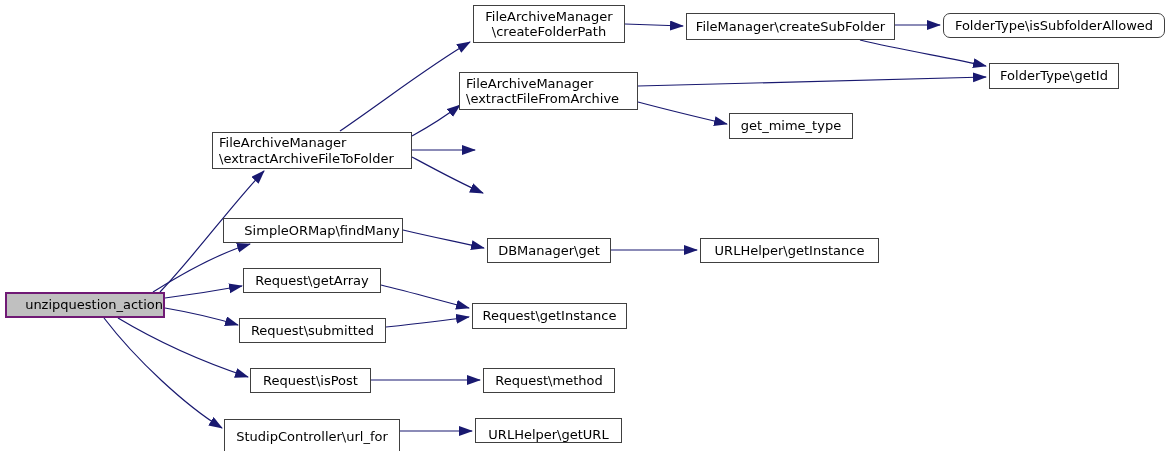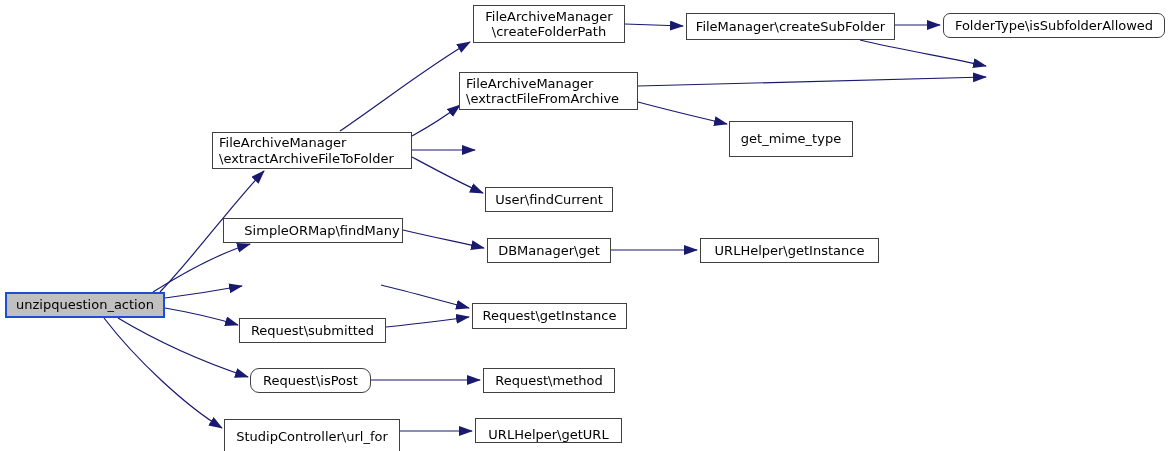--- a/index.html
+++ b/index.html
@@ -18,21 +18,22 @@
     background:#ffffff;
     border:1.4px solid var(--node-border,#404040);
     color:#000;
     font-size:13px;line-height:15.5px;
     display:flex;flex-direction:column;justify-content:center;align-items:center;
     white-space:nowrap;z-index:1;
   }
   .node.align-left{align-items:flex-start;padding-left:6px;}
   .node.highlight{
     background:var(--highlight-fill,#c0c0c0);
-    border:2px solid #1d4ed8;
+    border:2px solid #701a75;
+    align-items:flex-end;
   }
 </style>
 </head>
 <body>
 
 <div class="canvas">
   <svg class="edges" viewBox="0 0 1171 451">
     <defs>
       <marker id="arrowhead" markerUnits="userSpaceOnUse" markerWidth="15" markerHeight="11" refX="13" refY="5" orient="auto">
         <path class="arrowhead" d="M0,0 L14,5 L0,10 Z"></path>
@@ -64,57 +65,60 @@
 <div class="node highlight" style="left: 5px; top: 292px; width: 160px; height: 26px;">
       <span>unzipquestion_action</span>
     </div>
     <div class="node align-left" style="left: 212px; top: 132px; width: 200px; height: 37px;">
       <span>FileArchiveManager</span>
       <span>\extractArchiveFileToFolder</span>
     </div>
     <div class="node" style="left: 223px; top: 218px; width: 180px; height: 25px; padding-left: 18px;">
       <span>SimpleORMap\findMany</span>
     </div>
+    <div class="node" style="left: 243px; top: 268px; width: 138px; height: 25px;">
+      <span>Request\getArray</span>
+    </div>
     <div class="node" style="left: 239px; top: 318px; width: 147px; height: 25px;">
       <span>Request\submitted</span>
     </div>
-    <div class="node" style="left: 250px; top: 368px; width: 121px; height: 25px; border-radius: 9px;">
+    <div class="node" style="left: 250px; top: 368px; width: 121px; height: 25px;">
       <span>Request\isPost</span>
     </div>
     <div class="node" style="left: 224px; top: 419px; width: 176px; height: 36px; align-items: center;">
       <span>StudipController\url_for</span>
     </div>
     <div class="node" style="left: 473px; top: 5px; width: 152px; height: 38px;">
       <span>FileArchiveManager</span>
       <span>\createFolderPath</span>
     </div>
     <div class="node align-left" style="left: 459px; top: 72px; width: 179px; height: 38px;">
       <span>FileArchiveManager</span>
       <span>\extractFileFromArchive</span>
-    </div>
-    <div class="node" style="left: 485px; top: 187px; width: 128px; height: 25px;">
-      <span>User\findCurrent</span>
     </div>
     <div class="node" style="left: 487px; top: 238px; width: 124px; height: 25px;">
       <span>DBManager\get</span>
     </div>
     <div class="node" style="left: 700px; top: 238px; width: 179px; height: 25px;">
       <span>URLHelper\getInstance</span>
     </div>
     <div class="node" style="left: 472px; top: 303px; width: 155px; height: 26px;">
       <span>Request\getInstance</span>
     </div>
     <div class="node" style="left: 483px; top: 368px; width: 132px; height: 25px;">
       <span>Request\method</span>
     </div>
     <div class="node" style="left: 475px; top: 418px; width: 147px; height: 25px; justify-content: flex-end;">
       <span>URLHelper\getURL</span>
     </div>
     <div class="node" style="left: 686px; top: 13px; width: 209px; height: 27px;">
       <span>FileManager\createSubFolder</span>
     </div>
-    <div class="node" style="left: 729px; top: 121px; width: 124px; height: 36px;">
+    <div class="node" style="left: 729px; top: 113px; width: 124px; height: 26px;">
       <span>get_mime_type</span>
     </div>
     <div class="node" style="left: 943px; top: 13px; width: 222px; height: 25px; border-radius: 7px;">
       <span>FolderType\isSubfolderAllowed</span>
     </div>
+    <div class="node" style="left: 989px; top: 63px; width: 130px; height: 26px;">
+      <span>FolderType\getId</span>
+    </div>
   </div>
 
 </body></html>

